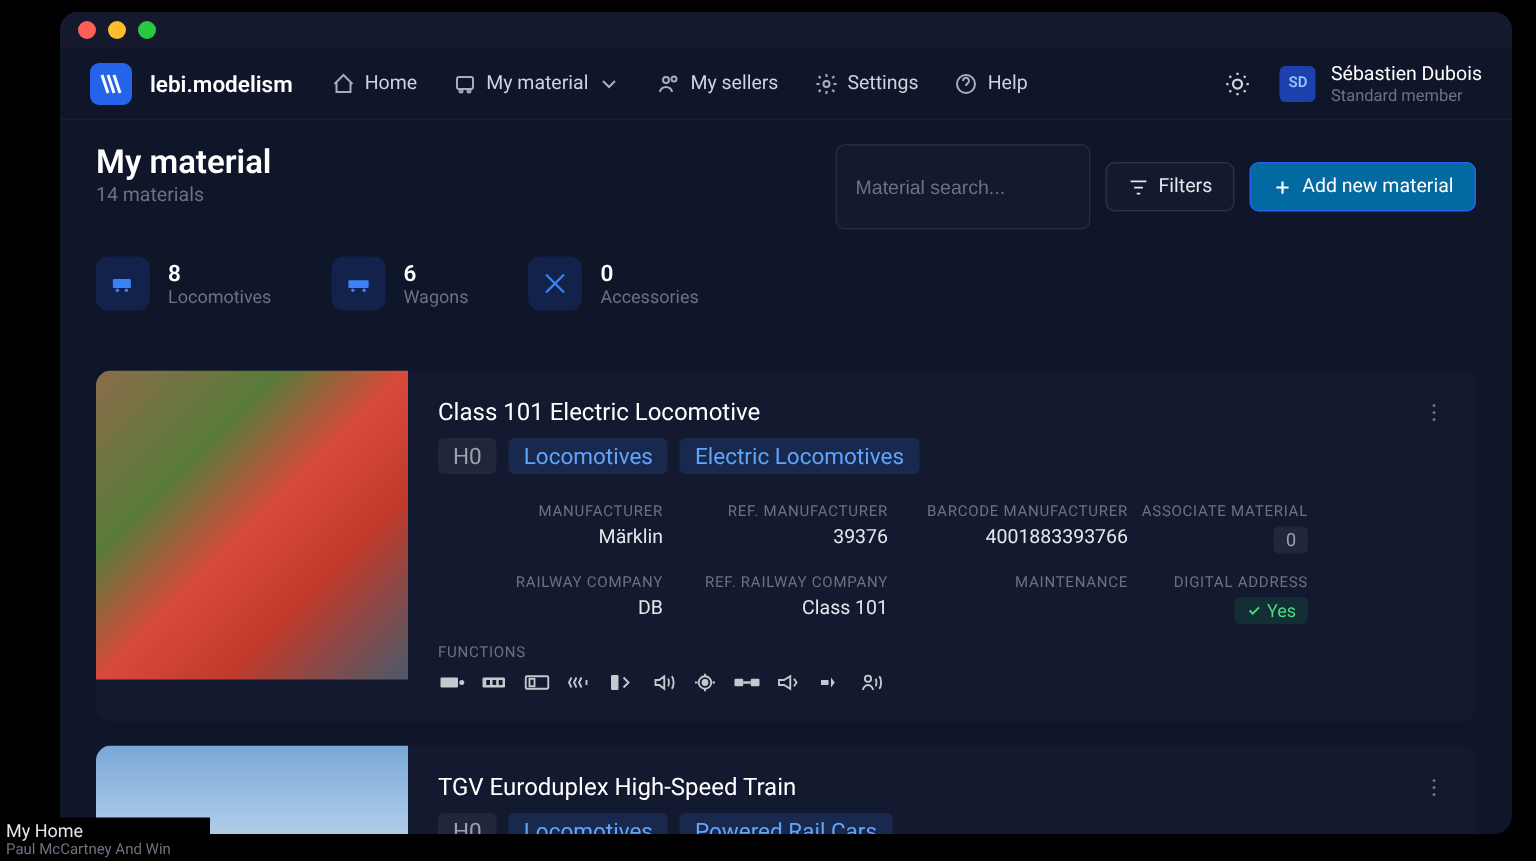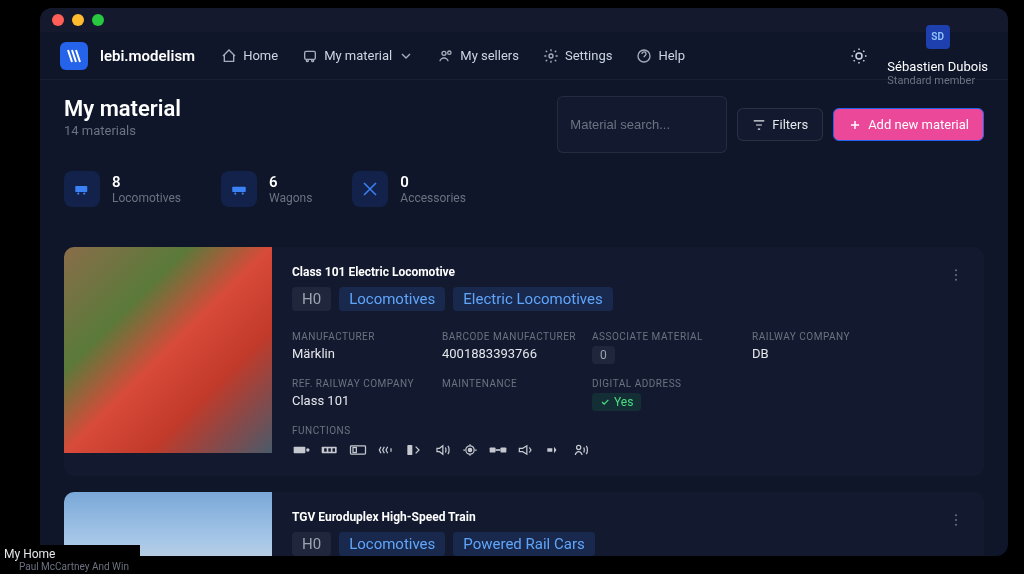--- a/index.html
+++ b/index.html
@@ -62,42 +62,42 @@
 .spacer { flex: 1; }
 .theme-btn {
   width: 32px; height: 32px; display:flex; align-items:center; justify-content:center;
   cursor: pointer; border-radius: 6px; color: #cbd5e1;
 }
 .avatar {
   width: 24px; height: 24px; background: #1e40af; border-radius: 4px;
   display:flex; align-items:center; justify-content:center;
   font-size: 10px; font-weight: 600; color: #93c5fd;
 }
-.user-block { display:flex; align-items:center; gap:10px; margin-left:8px;flex-direction:column; }
+.user-block { display:flex; align-items:center; gap:10px; margin-left:8px; }
 .user-text { display:flex; flex-direction:column; }
 .user-name { font-size:13px; color:#fff; }
 .user-sub { font-size:11px; color:#6b7280; }
 .content { padding: 16px 24px; height: calc(100% - 72px); overflow-y: auto; }
 .page-head { display:flex; align-items:flex-start; justify-content:space-between; }
 .page-title { font-size: 22px; font-weight: 600; color:#fff; }
 .page-sub { font-size: 13px; color:#6b7280; margin-top:2px; }
 .actions { display:flex; gap:10px; align-items:center; }
 .search {
   background: #131a30; border: 1px solid rgba(255,255,255,0.08);
   border-radius: 6px; padding: 20px 12px; width: 170px;
   color:#e5e7eb; font-size:13px;
 }
 .search::placeholder { color:#6b7280; }
 .btn {
   display:flex; align-items:center; gap:6px;
   padding: 8px 14px; border-radius:6px; font-size:13px; cursor:pointer;
   border: 1px solid rgba(255,255,255,0.1);
   background: #131a30; color:#e5e7eb;
 }
-.btn-primary { background:#ec4899; border-color:#2563eb; color:#fff; }
+.btn-primary { background:#0369a1; border-color:#2563eb; color:#fff; }
 .stats { display:flex; gap:40px; margin-top:18px; }
 .stat { display:flex; align-items:center; gap:12px; }
 .stat-icon {
   width:36px; height:36px; border-radius:8px; background:#12224a;
   display:flex; align-items:center; justify-content:center; color:#3b82f6;
 }
 .stat-num { font-size:15px; font-weight:600; color:#fff; }
 .stat-label { font-size:12px; color:#6b7280; }
 .card {
   margin-top: 40px;
@@ -110,30 +110,30 @@
 .thumb {
   width: 208px; height: 206px; flex-shrink:0;
   background: linear-gradient(135deg, #8a6d4a 0%, #5a7a3a 30%, #d84a3a 50%, #c23a2a 70%, #4a5a6a 100%);
   position:relative;
 }
 .thumb2 {
   background: linear-gradient(180deg, #7aa8d8 0%, #a8c8e8 50%, #d8d8d8 100%);
   height: 100px;
 }
 .card-body { flex:1; padding: 18px 20px; position:relative; }
-.card-title { font-size:12px; font-weight:700; color:#fff; }
+.card-title { font-size:16px; font-weight:400; color:#fff; }
 .tags { display:flex; gap:8px; margin-top:8px; }
 .tag {
   font-size:15px; padding:3px 10px; border-radius:4px;
   background: rgba(59,130,246,0.15); color:#60a5fa;
 }
 .tag.plain { background: rgba(255,255,255,0.06); color:#9ca3af; }
 .grid {
   display:grid; grid-template-columns: 150px 150px 160px 120px;
-  row-gap: 14px; margin-top:20px;
+  row-gap: 14px; margin-top:20px;text-align:right;
 }
 .field-label { font-size:10px; color:#6b7280; letter-spacing:0.5px; text-transform:uppercase; }
 .field-val { font-size:13px; color:#e5e7eb; margin-top:4px; }
 .assoc-badge {
   display:inline-block; background:rgba(255,255,255,0.06);
   padding:2px 8px; border-radius:4px; font-size:12px; color:#9ca3af;
 }
 .yes-badge {
   display:inline-flex; align-items:center; gap:4px;
   background:rgba(34,197,94,0.12); color:#4ade80;
@@ -146,21 +146,21 @@
   position:absolute; top:16px; right:16px;
   width:24px; height:24px; display:flex; align-items:center; justify-content:center;
   cursor:pointer; color:#6b7280;
 }
 .now-playing {
   position:absolute; left:0; bottom:0;
   background:#000; color:#9ca3af; font-size:11px; padding:2px 4px;
   width:140px;
 }
 .np-title { color:#e5e7eb; font-size:12px; }
-.np-artist { color:#6b7280; font-size:10px;margin-left:15px; }
+.np-artist { color:#6b7280; font-size:10px; }
 </style>
 </head>
 <body>
 
 <div class="window">
   <div class="titlebar">
     <div class="traffic tr-red"></div>
     <div class="traffic tr-yellow"></div>
     <div class="traffic tr-green"></div>
   </div>
@@ -308,20 +308,24 @@
           <span class="tag plain">H0</span>
           <span class="tag">Locomotives</span>
           <span class="tag">Electric Locomotives</span>
         </div>
         <div class="grid">
           <div>
             <div class="field-label">MANUFACTURER</div>
             <div class="field-val">Märklin</div>
           </div>
           <div>
+            <div class="field-label">REF. MANUFACTURER</div>
+            <div class="field-val">39376</div>
+          </div>
+          <div>
             <div class="field-label">BARCODE MANUFACTURER</div>
             <div class="field-val">4001883393766</div>
           </div>
           <div>
             <div class="field-label">ASSOCIATE MATERIAL</div>
             <div class="field-val"><span class="assoc-badge">0</span></div>
           </div>
           <div>
             <div class="field-label">RAILWAY COMPANY</div>
             <div class="field-val">DB</div>

